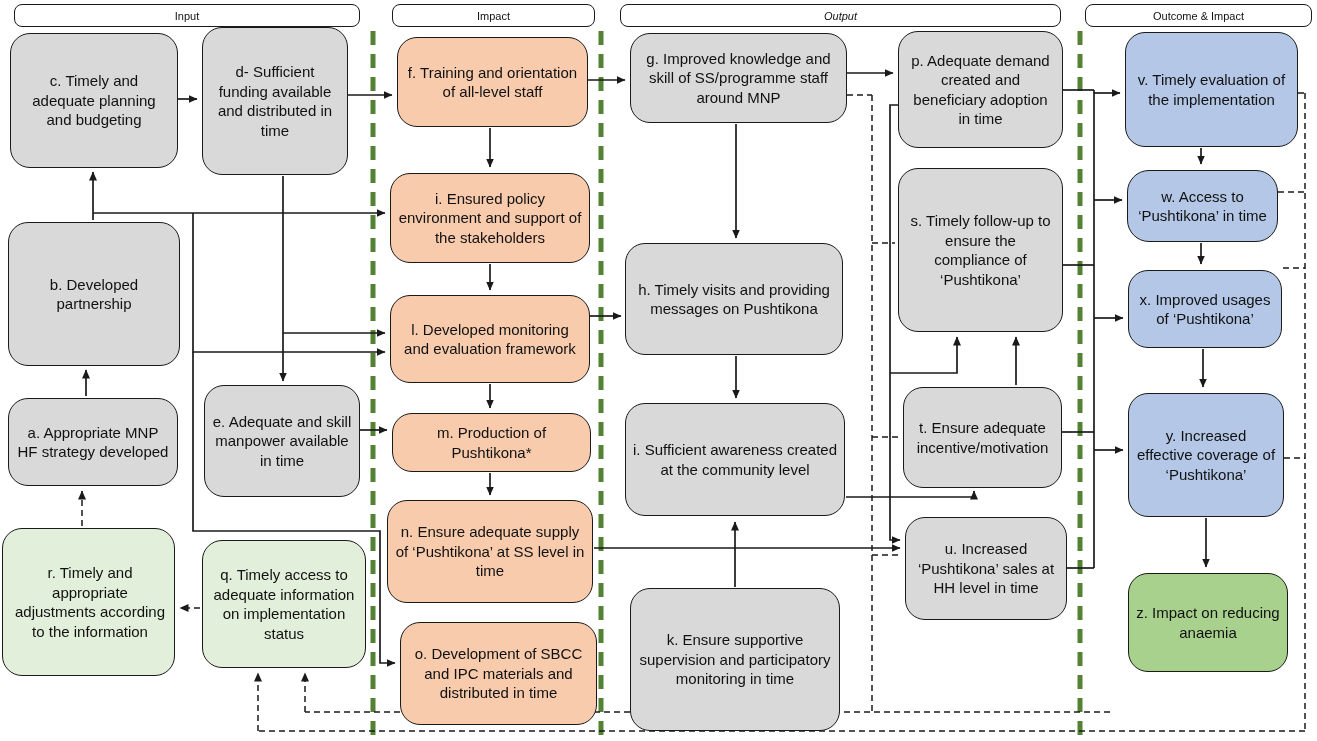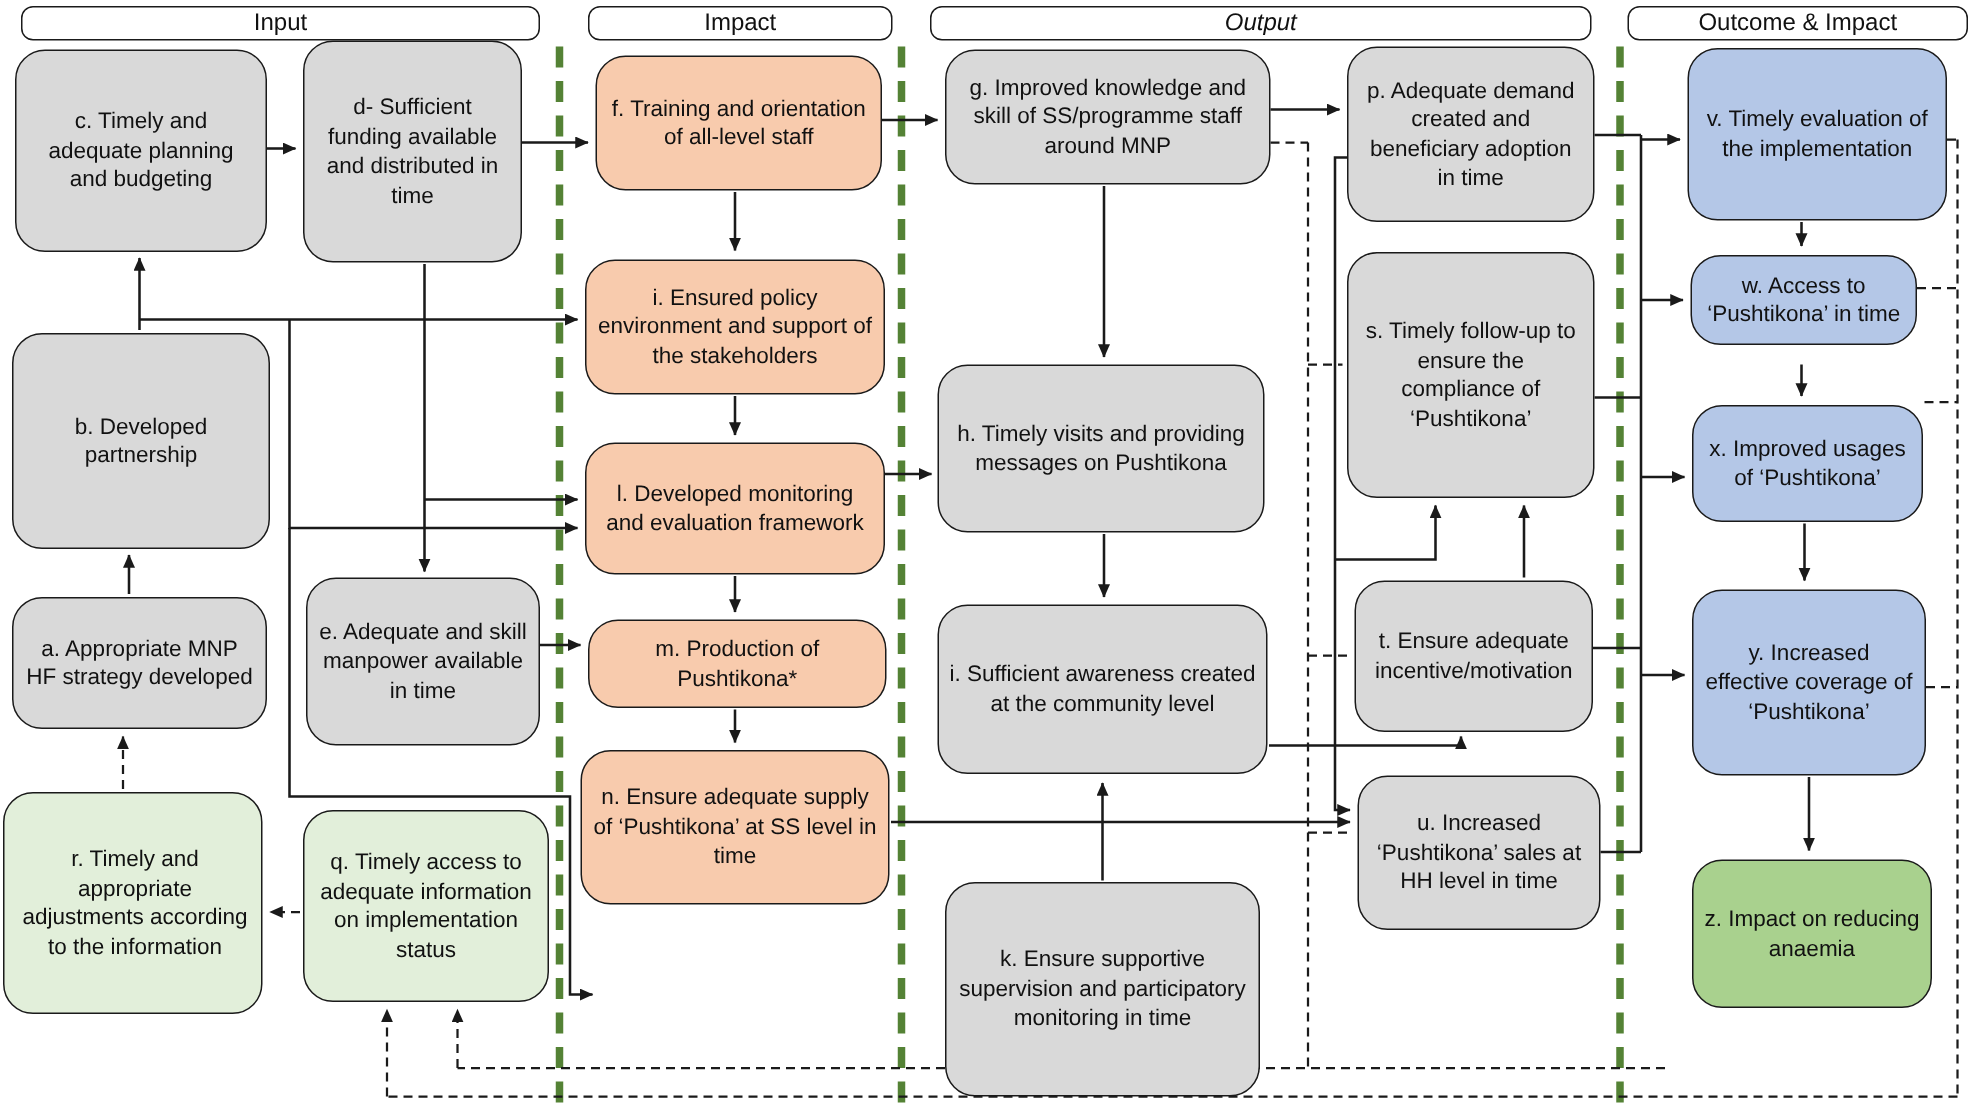--- a/index.html
+++ b/index.html
@@ -5,21 +5,21 @@
   html,body{margin:0;padding:0;background:#ffffff;}
   #stage{
     position:relative;width:1317px;height:741px;background:#ffffff;
     font-family:"Liberation Sans", sans-serif;color:#111;overflow:hidden;
   }
   svg.wires{position:absolute;left:0;top:0;z-index:1;}
   .col-header{
     position:absolute;z-index:3;height:23px;background:#fff;
     border:1.6px solid #1a1a1a;border-radius:8px;
     display:flex;align-items:center;justify-content:center;
-    font-size:16px;box-sizing:border-box;
+    font-size:11px;box-sizing:border-box;
   }
   .node{
     position:absolute;z-index:2;border:1.7px solid #1a1a1a;border-radius:20px;
     display:flex;align-items:center;justify-content:center;text-align:center;
     padding:4px 7px;box-sizing:border-box;font-size:15px;line-height:1.3;
   }
   .gray{background:#d9d9d9;}
   .orange{background:#f8cbad;}
   .lgreen{background:#e2efda;}
   .blue{background:#b4c7e7;}
@@ -48,21 +48,21 @@
   #node-g{left:630px;top:33px;width:217px;height:90px;}
   #node-h{left:625px;top:243px;width:218px;height:112px;}
   #node-i2{left:625px;top:403px;width:220px;height:113px;}
   #node-k{left:630px;top:588px;width:210px;height:143px;}
   #node-p{left:898px;top:31px;width:165px;height:117px;}
   #node-s{left:898px;top:168px;width:165px;height:164px;}
   #node-t{left:903px;top:387px;width:159px;height:101px;}
   #node-u{left:905px;top:517px;width:162px;height:103px;}
 
   #node-v{left:1125px;top:32px;width:173px;height:115px;}
-  #node-w{left:1127px;top:170px;width:151px;height:60px;}
+  #node-w{left:1127px;top:170px;width:151px;height:72px;border-radius:22px;}
   #node-x{left:1128px;top:270px;width:154px;height:78px;}
   #node-y{left:1128px;top:393px;width:156px;height:124px;}
   #node-z{left:1128px;top:573px;width:160px;height:99px;}
 </style>
 </head>
 <body>
 
 <div id="stage">
 
   <svg class="wires" width="1317" height="741" viewBox="0 0 1317 741">
@@ -150,20 +150,21 @@
   <div class="node gray" id="node-a">a. Appropriate MNP HF strategy developed</div>
   <div class="node gray" id="node-e">e. Adequate and skill manpower available in time</div>
   <div class="node lgreen" id="node-r">r. Timely and appropriate adjustments according to the information</div>
   <div class="node lgreen" id="node-q">q. Timely access to adequate information on implementation status</div>
 
   <div class="node orange" id="node-f">f. Training and orientation of all-level staff</div>
   <div class="node orange" id="node-ip">i. Ensured policy environment and support of the stakeholders</div>
   <div class="node orange" id="node-l">l. Developed monitoring and evaluation framework</div>
   <div class="node orange" id="node-m">m. Production of Pushtikona*</div>
   <div class="node orange" id="node-n">n. Ensure adequate supply of ‘Pushtikona’ at SS level in time</div>
+  <div class="node orange" id="node-o">o. Development of SBCC and IPC materials and distributed in time</div>
 
   <div class="node gray" id="node-g">g. Improved knowledge and skill of SS/programme staff around MNP</div>
   <div class="node gray" id="node-h">h. Timely visits and providing messages on Pushtikona</div>
   <div class="node gray" id="node-i2">i. Sufficient awareness created at the community level</div>
   <div class="node gray" id="node-k">k. Ensure supportive supervision and participatory monitoring in time</div>
   <div class="node gray" id="node-p">p. Adequate demand created and beneficiary adoption in time</div>
   <div class="node gray" id="node-s">s. Timely follow-up to ensure the compliance of ‘Pushtikona’</div>
   <div class="node gray" id="node-t">t. Ensure adequate incentive/motivation</div>
   <div class="node gray" id="node-u">u. Increased ‘Pushtikona’ sales at HH level in time</div>
 

